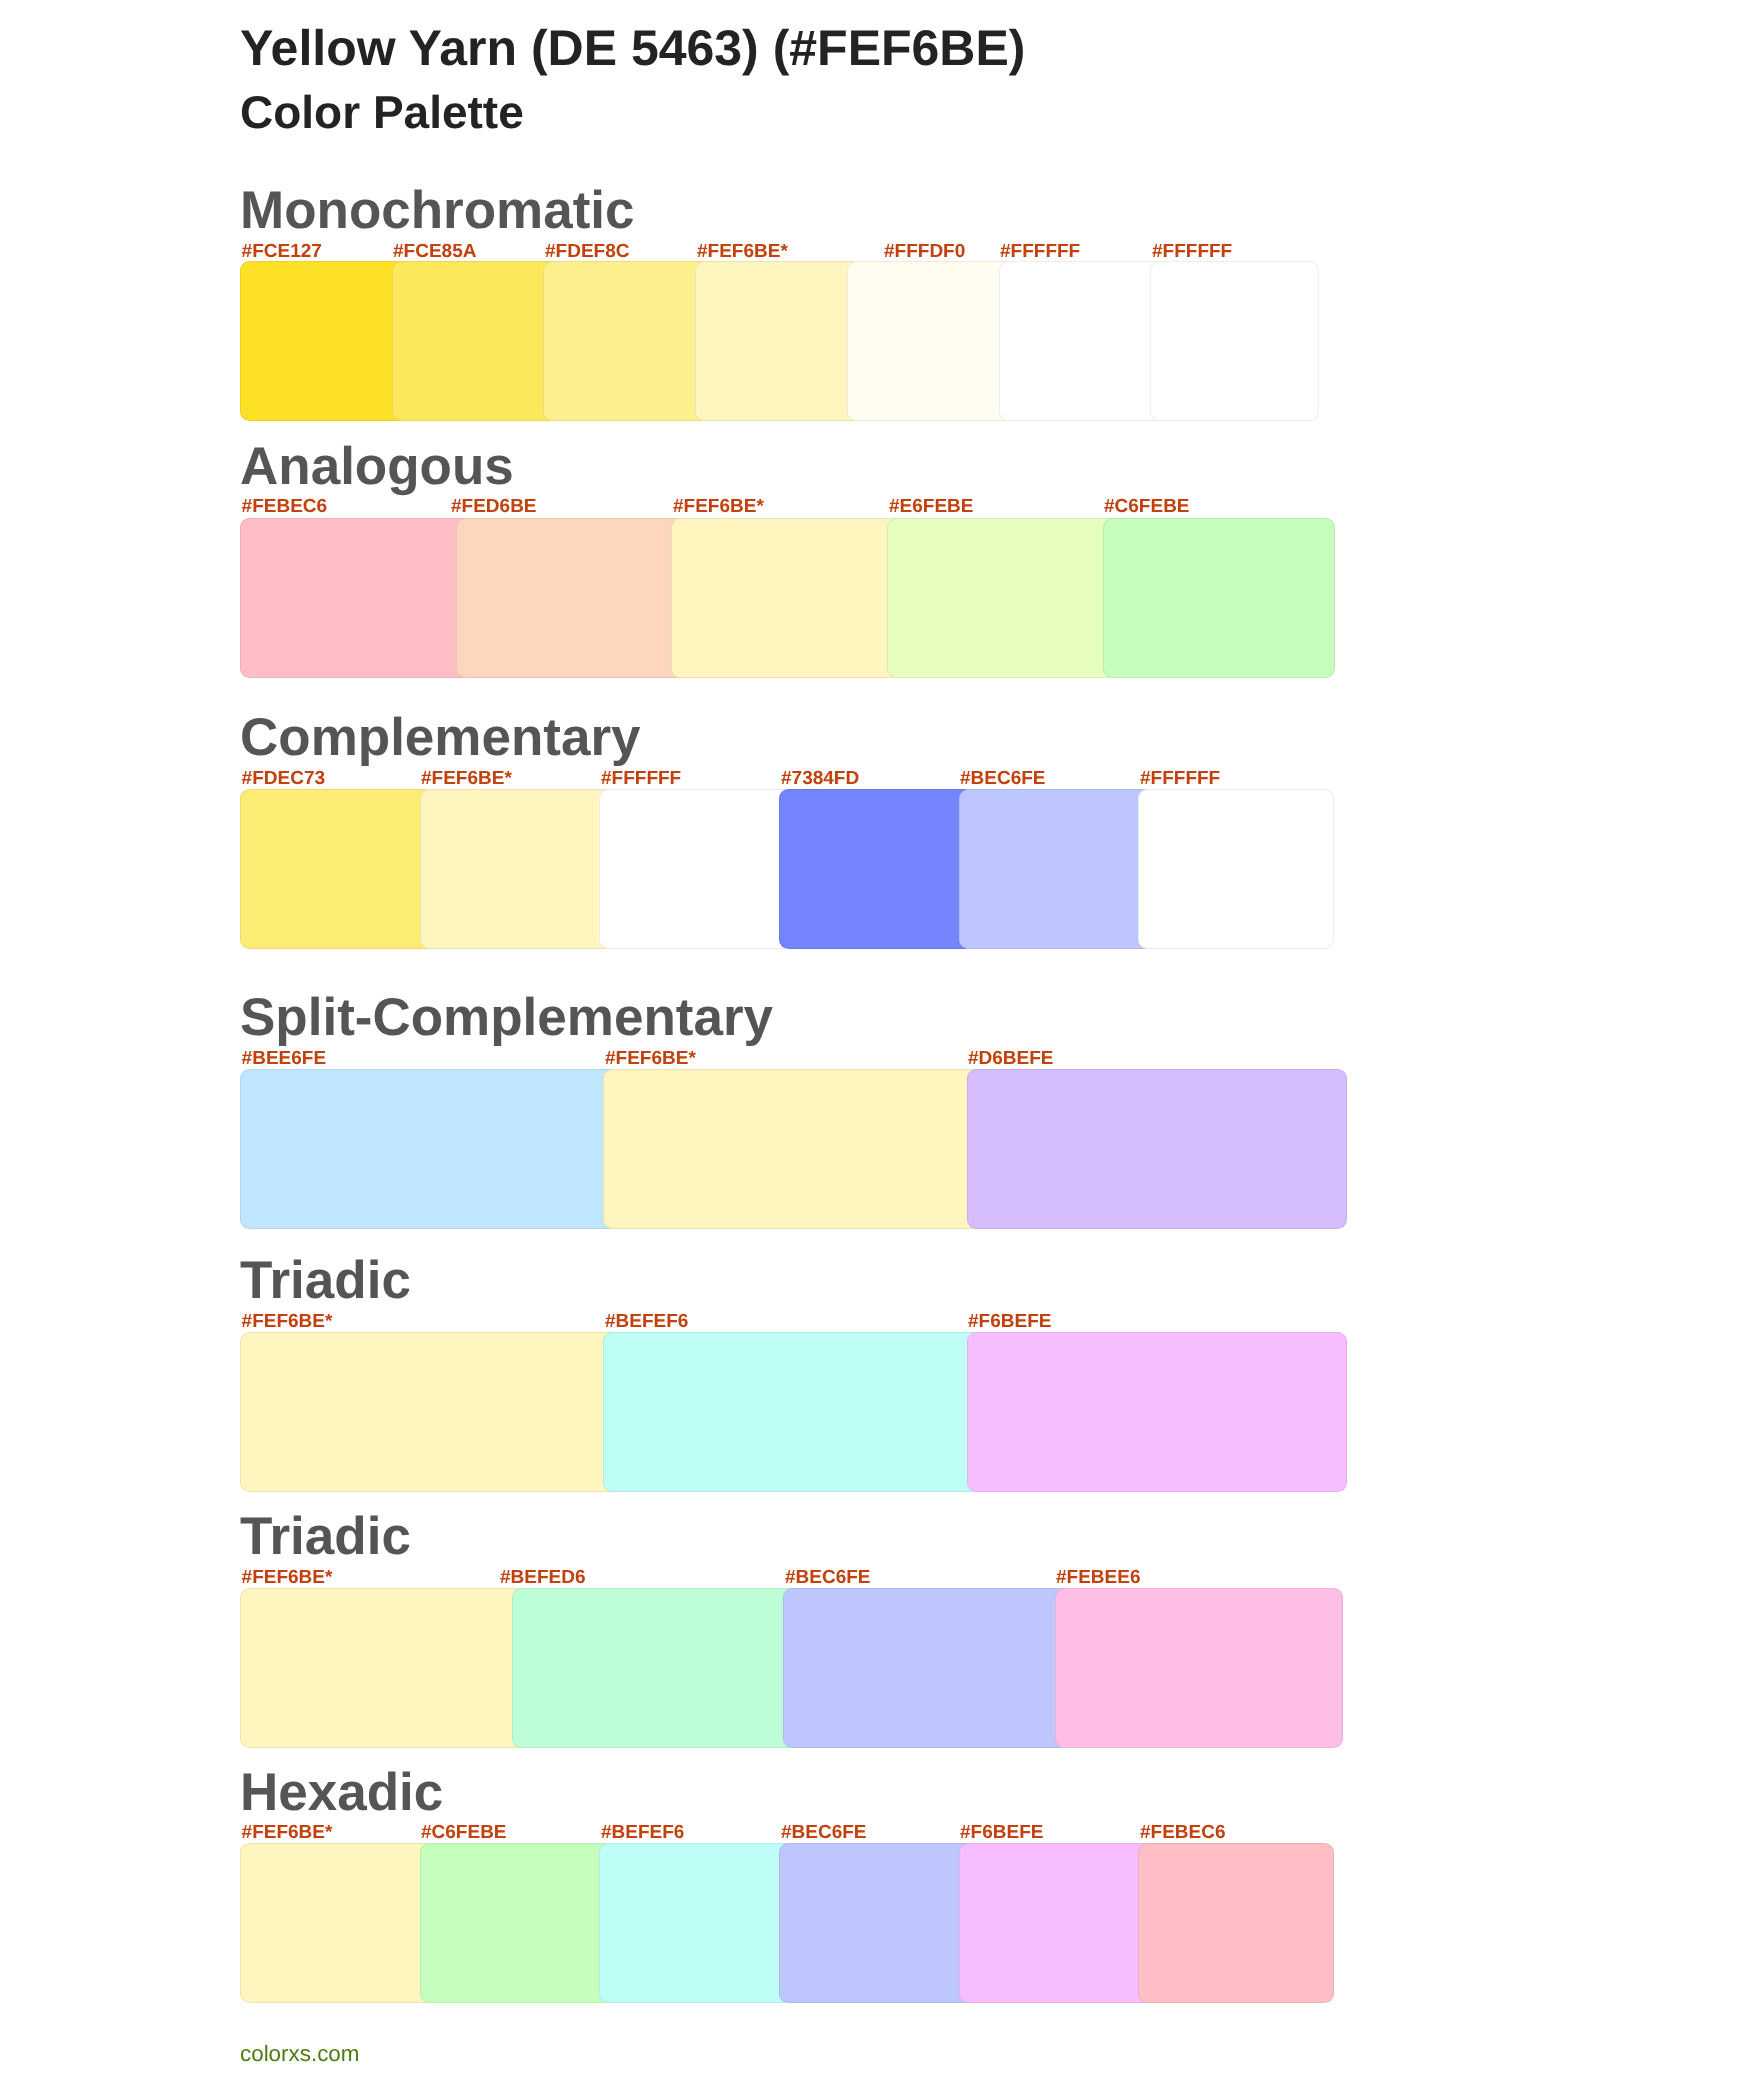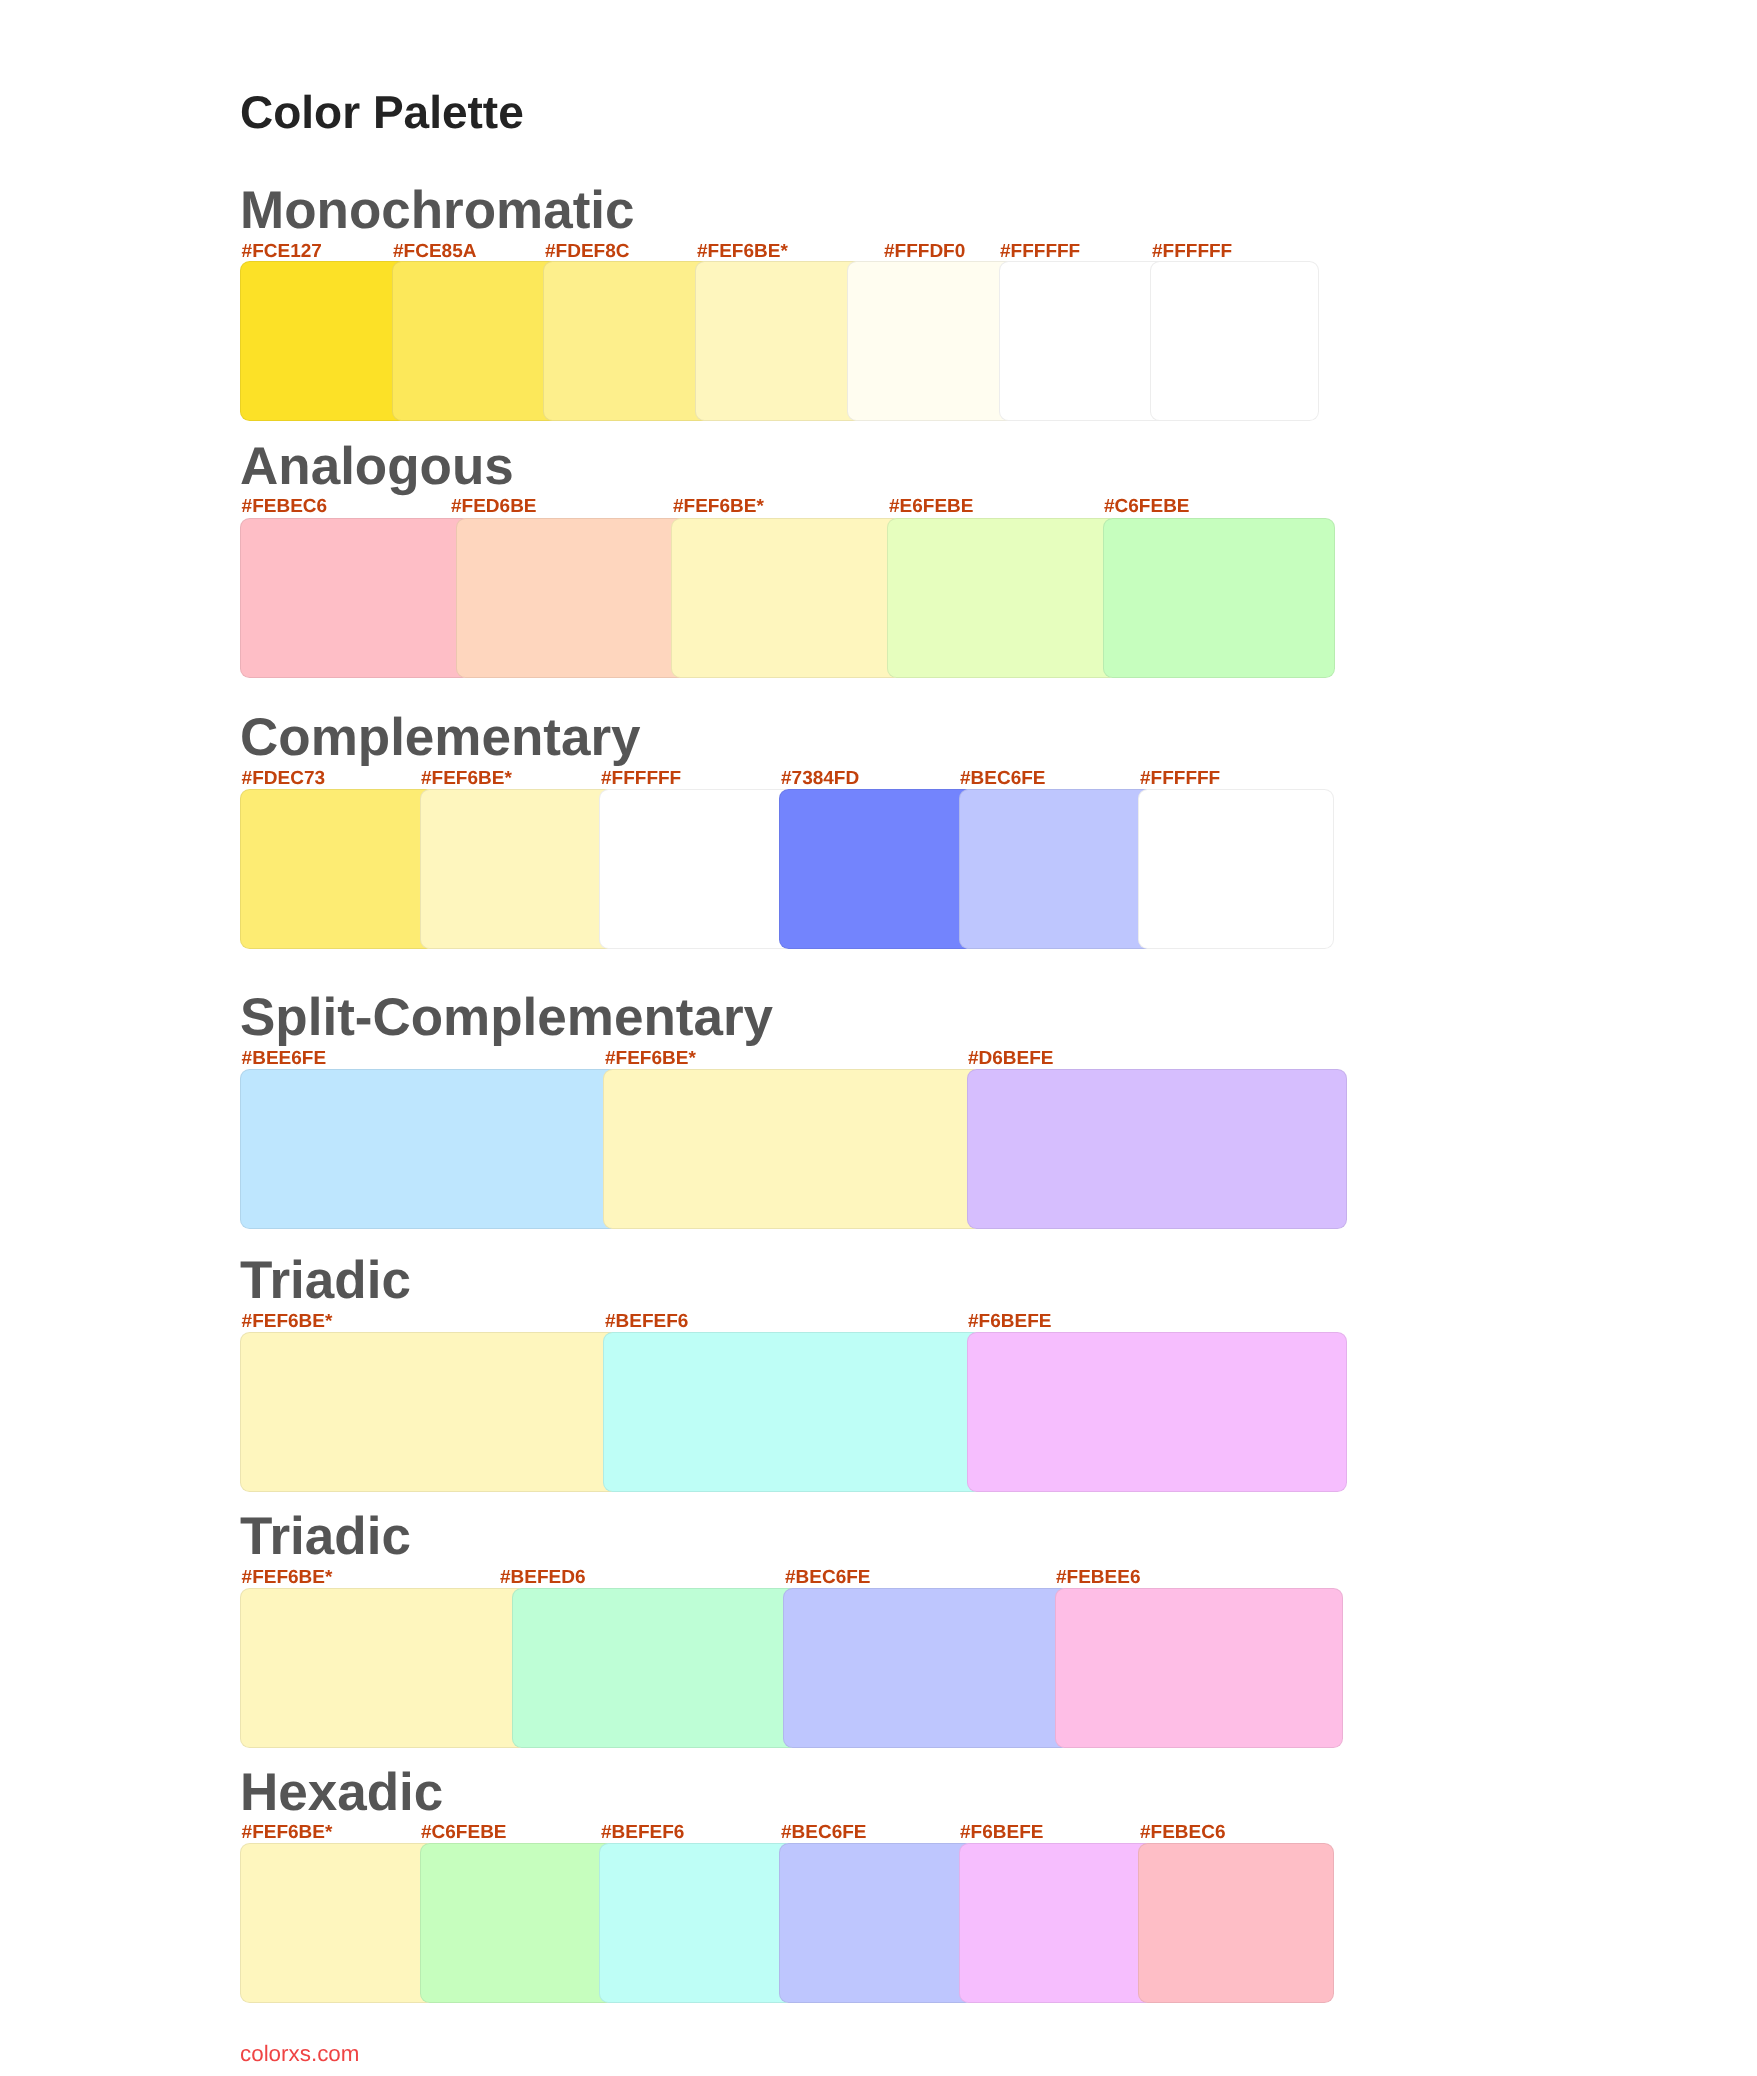--- a/index.html
+++ b/index.html
@@ -58,30 +58,31 @@
     font-weight:bold;
     color:#c2410c;
     font-size:19px; line-height:19px;
     white-space:nowrap;
   }
 
   
   .footer {
     position:absolute; left:240px; top:2043px;
     transform:translateZ(0);
-    color:#ef4444;
+    color:#4d7c0f;
     font-size:22.4px; line-height:22.4px;
     white-space:nowrap;
   }
 </style>
 </head>
 <body>
 
 <div id="page">
 
+  <div class="title t1">Yellow Yarn (DE 5463) (#FEF6BE)</div>
   <div class="title t2">Color Palette</div>
 
   <div class="section">
     <div class="sec-head" style="top:191px">Monochromatic</div>
     <div class="swatch-row" style="top:261px">
       <div class="swatch" style="left: 0px; width: 169px; z-index: 1; background-color: rgb(252, 225, 39);"></div>
       <div class="swatch" style="left: 152px; width: 169px; z-index: 2; background-color: rgb(252, 232, 90);"></div>
       <div class="swatch" style="left: 303px; width: 169px; z-index: 3; background-color: rgb(253, 239, 140);"></div>
       <div class="swatch" style="left: 455px; width: 169px; z-index: 4; background-color: rgb(254, 246, 190);"></div>
       <div class="swatch" style="left: 607px; width: 169px; z-index: 5; background-color: rgb(255, 253, 240);"></div>

